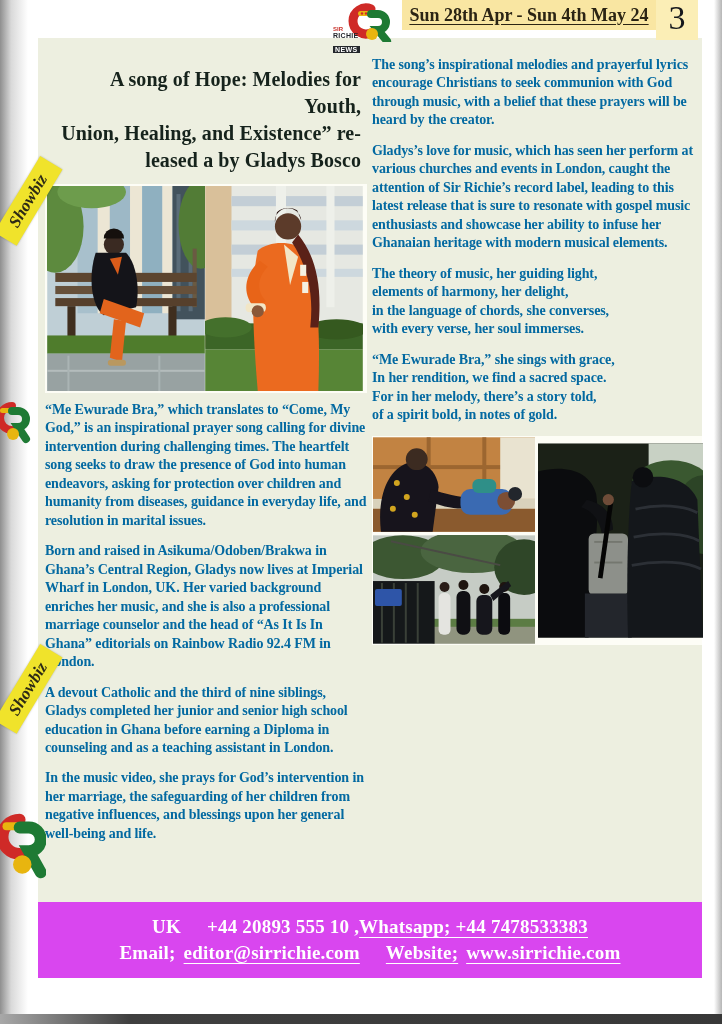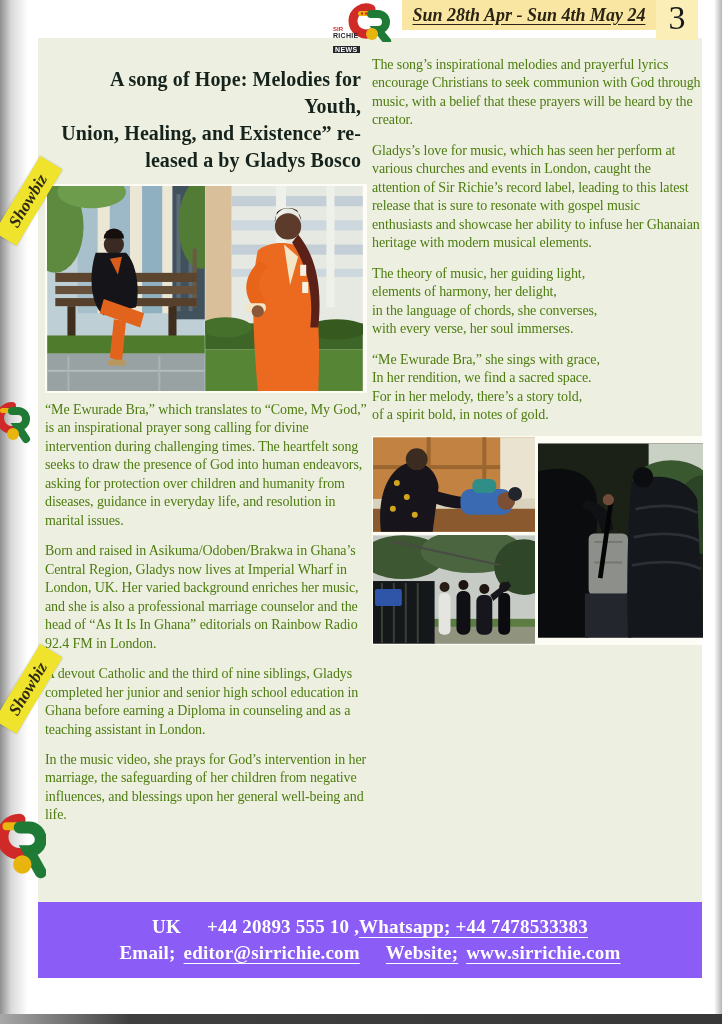--- a/index.html
+++ b/index.html
@@ -15,21 +15,21 @@
   
   .brand{position:absolute;left:333px;top:2px;width:74px;height:44px;z-index:3;}
   .brand-mark{position:absolute;left:8px;top:0;}
   .brand-text{position:absolute;left:0px;top:24px;line-height:1;z-index:2;}
   .b-sir{display:block;font-family:"Liberation Sans",sans-serif;font-size:6px;font-weight:700;color:#c8322b;}
   .b-richie{display:block;font-family:"Liberation Sans",sans-serif;font-size:7px;font-weight:700;color:#23262b;letter-spacing:.3px;}
   .b-news{display:inline-block;font-family:"Liberation Sans",sans-serif;font-size:7px;font-weight:700;
           color:#ffffff;background:#23262b;padding:0 2px;letter-spacing:.4px;}
   .date-banner{position:absolute;left:402px;top:0;width:254px;height:30px;background:#f9e6a2;z-index:2;
                display:flex;align-items:center;justify-content:center;}
-  .date-text{font-size:18px;font-weight:700;font-style:italic;color:#2b2414;
+  .date-text{font-size:18px;font-weight:700;color:#2b2414;
              text-decoration:underline;text-underline-offset:3px;white-space:nowrap;}
   .pageno-box{position:absolute;left:656px;top:0;width:42px;height:40px;background:#fbeeb6;z-index:2;
               display:flex;align-items:flex-start;justify-content:center;}
   .pageno{font-size:34px;line-height:1.05;color:#15181c;font-weight:400;}
   
   .sheet{position:absolute;left:38px;top:38px;width:664px;height:864px;background:#edefe0;z-index:2;}
   
   .showbiz{position:absolute;left:-16px;background:#f0e32b;color:#2c2a15;z-index:4;
            font-style:italic;font-weight:700;font-size:17px;padding:3px 15px;
            transform:rotate(-59deg);box-shadow:0 0 2px rgba(0,0,0,.25);}
@@ -38,30 +38,30 @@
   .side-logo{position:absolute;left:-12px;z-index:4;}
   .side-logo-1{top:398px;}
   .side-logo-2{top:806px;}
   
   .col-left{position:absolute;left:45px;top:52px;width:322px;z-index:3;}
   .col-right{position:absolute;left:372px;top:50px;width:330px;z-index:3;}
   .title{margin:14px 6px 10px 6px;font-size:20px;line-height:1.35;font-weight:700;
          text-align:right;color:#16231c;white-space:pre-line;letter-spacing:.1px;}
   .photo-row{display:flex;gap:0;background:#fdfdf6;padding:2px;}
   .photo{margin:0;padding:0;line-height:0;background:#fdfdf6;}
-  .para{margin:7px 0 12px 0;font-size:14px;line-height:1.32;font-weight:400;
-        color:#4d7c0f;white-space:pre-line;letter-spacing:-.1px;}
+  .para{margin:7px 0 12px 0;font-size:14px;line-height:1.32;font-weight:700;
+        color:#0369a1;white-space:pre-line;letter-spacing:-.1px;}
   .col-left .para:first-of-type{margin-top:8px;}
   .col-right .para:first-of-type{margin-top:6px;}
   
   .collage{display:grid;grid-template-columns:162px 165px;gap:3px;margin-top:2px;background:#fdfdf6;padding:1px;}
   .collage-left{display:grid;grid-template-rows:95px 109px;gap:3px;}
   .cphoto{margin:0;padding:0;line-height:0;}
   
-  .footer{position:absolute;left:38px;top:902px;width:664px;height:76px;background:#8b5cf6;z-index:5;
+  .footer{position:absolute;left:38px;top:902px;width:664px;height:76px;background:#d946ef;z-index:5;
           display:flex;flex-direction:column;align-items:center;justify-content:center;gap:4px;}
   .f-line{color:#ffffff;font-weight:700;font-size:19px;letter-spacing:.2px;white-space:nowrap;}
   .f-gap{display:inline-block;width:26px;}
   .f-gap-sm{display:inline-block;width:8px;}
   .u{text-decoration:underline;text-underline-offset:4px;}
 </style>
 </head>
 <body>
 
 <div class="page">

